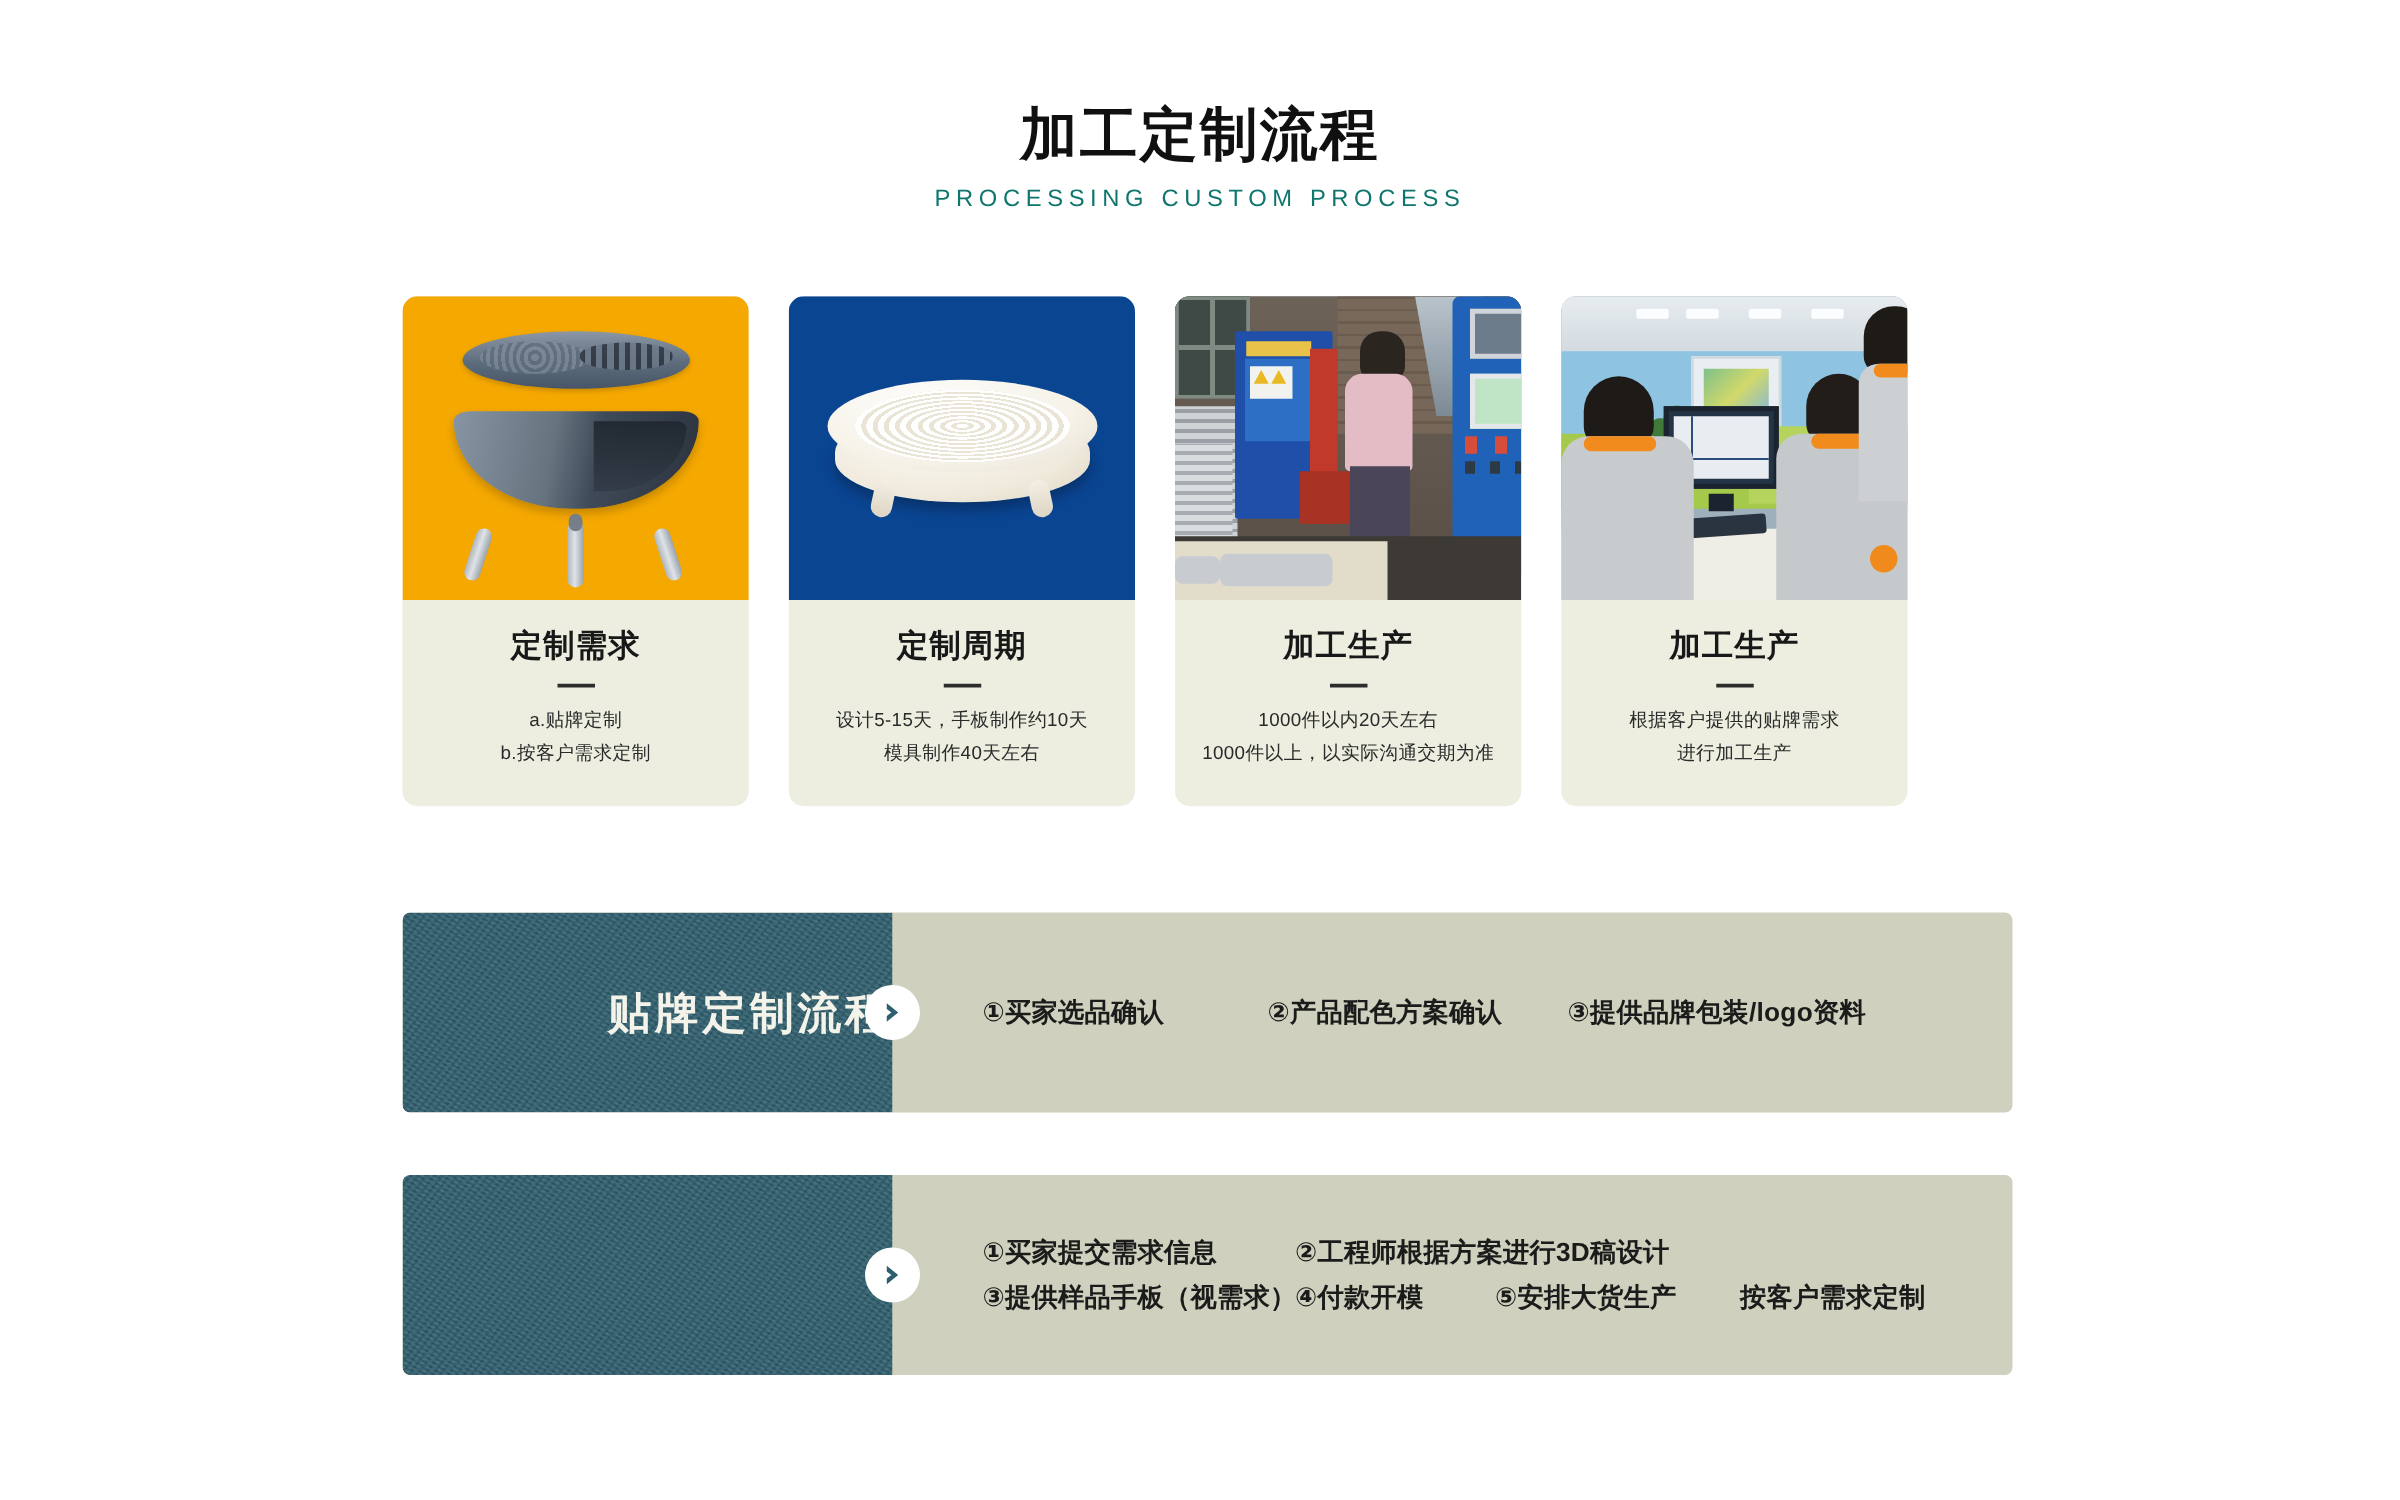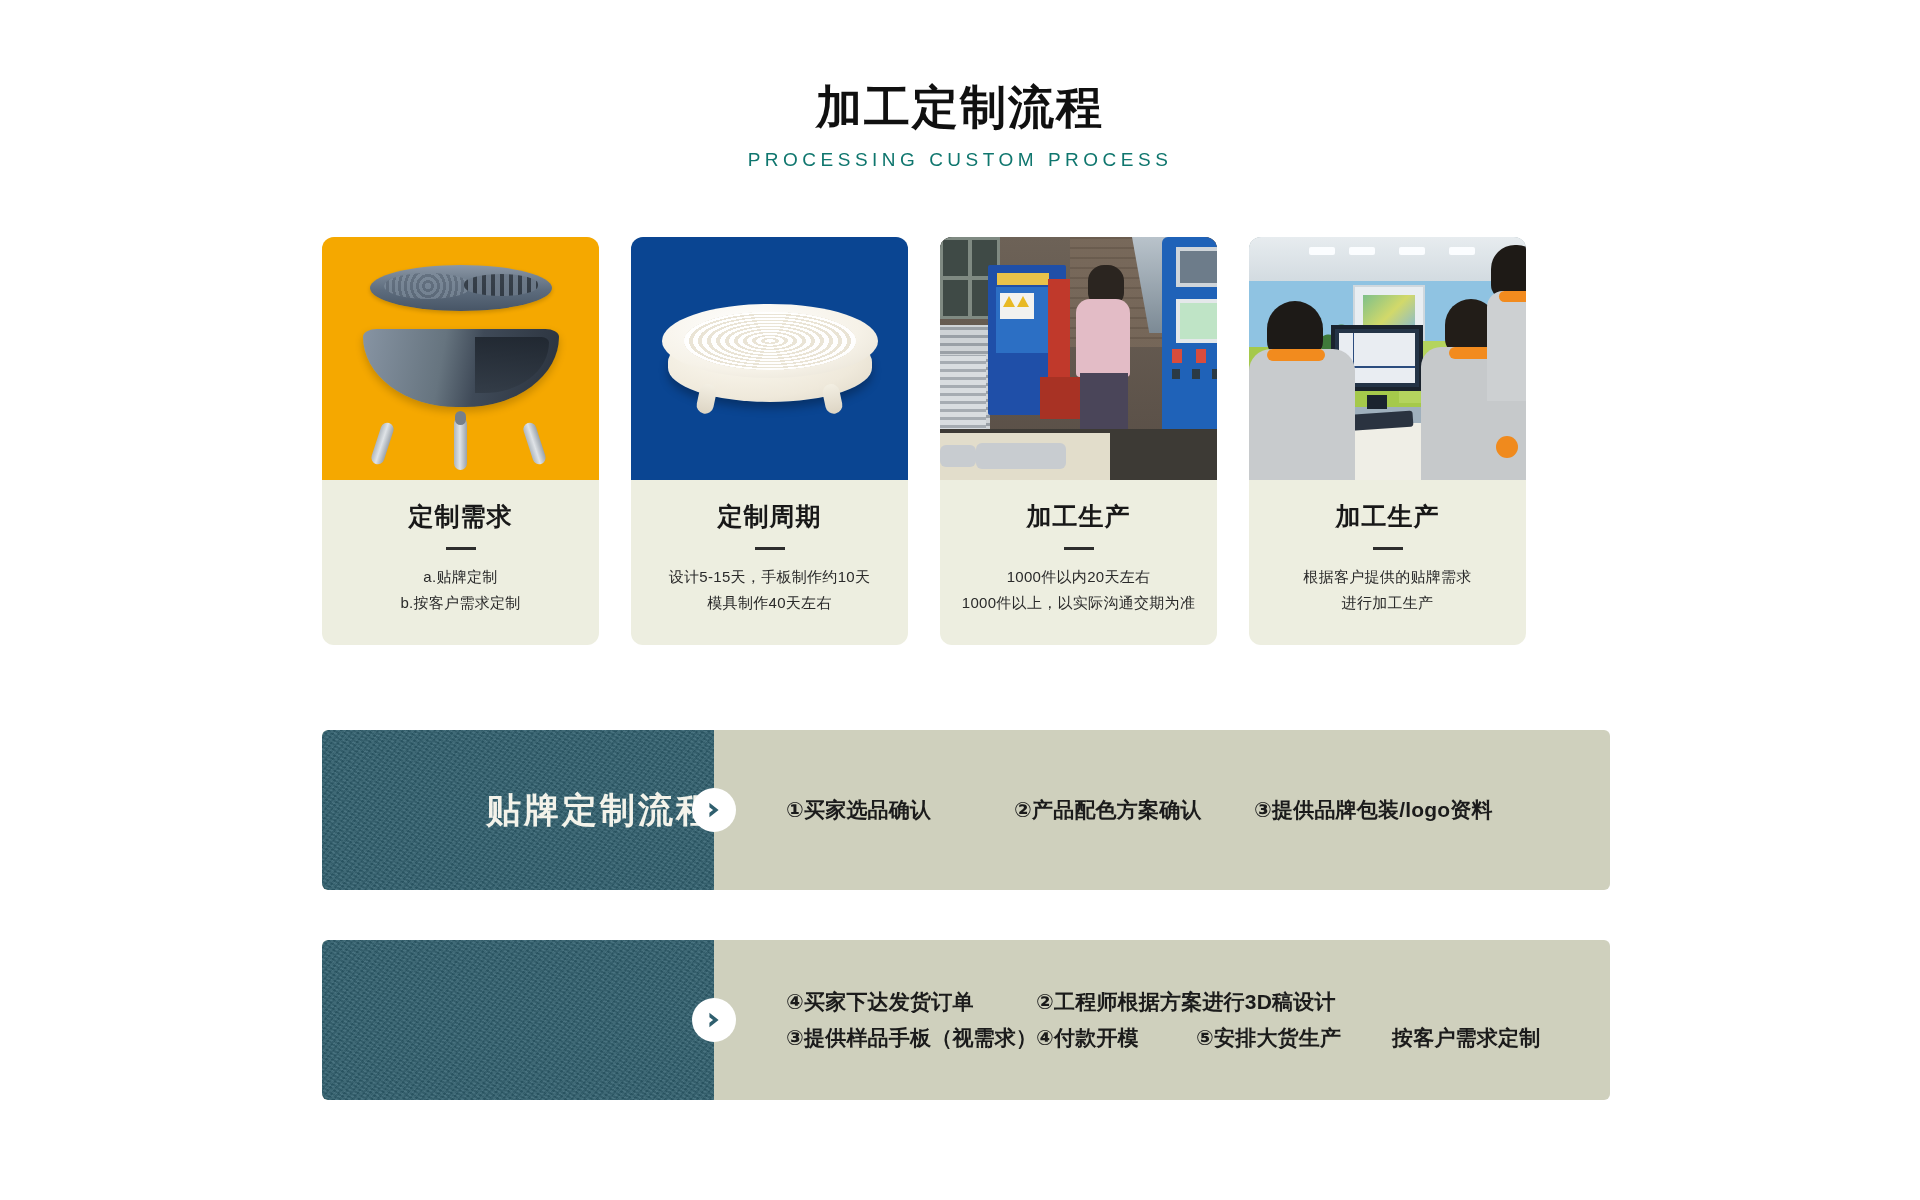--- a/index.html
+++ b/index.html
@@ -420,21 +420,21 @@
   <div class="bar two">
     <div class="label">
       <span class="arrow">
         <svg viewBox="0 0 24 24" aria-hidden="true">
           <path d="M7 4 L17 12 L7 20 L7 15 L11 12 L7 9 Z" fill="#2f5f6e"></path>
         </svg>
       </span>
     </div>
     <div class="steps">
       <div class="row r1">
-        <span class="it">④买家下达发货订单</span>
+        <span class="it">①买家提交需求信息</span>
         <span class="it">②工程师根据方案进行3D稿设计</span>
       </div>
       <div class="row r2">
         <span class="it">③提供样品手板（视需求）</span>
         <span class="it">④付款开模</span>
         <span class="it">⑤安排大货生产</span>
         <span class="it">按客户需求定制</span>
       </div>
     </div>
   </div>

